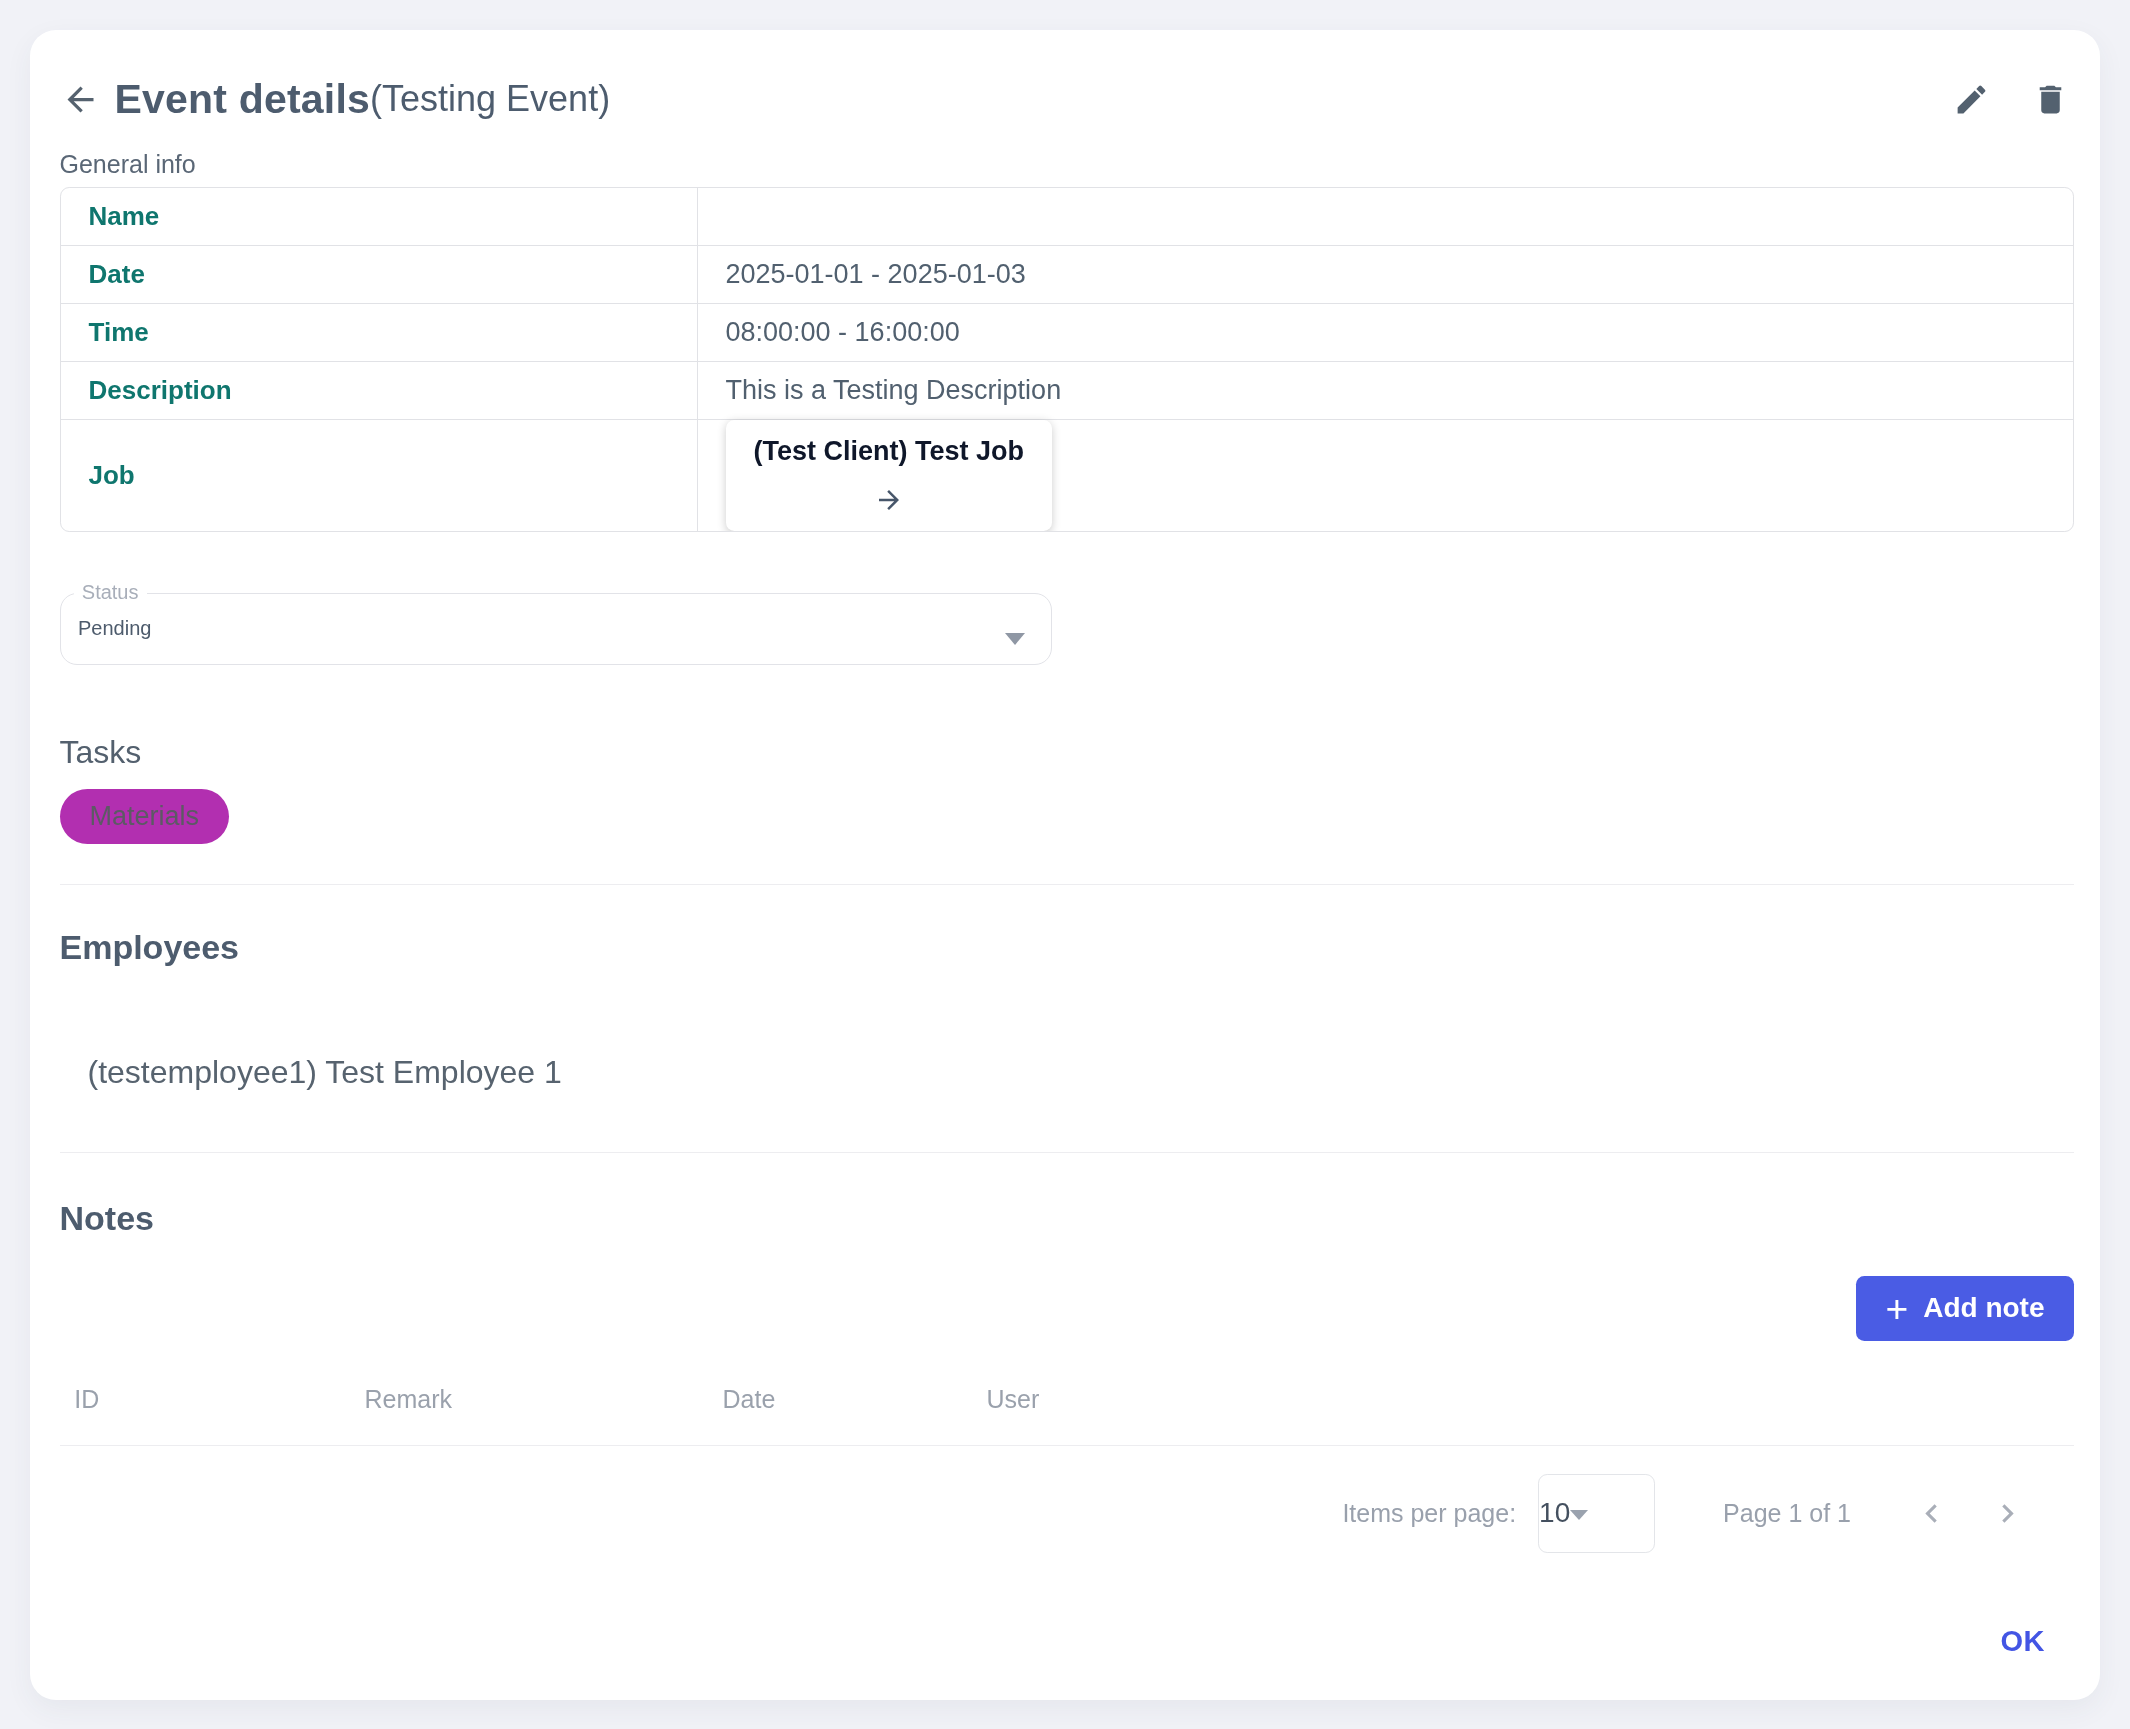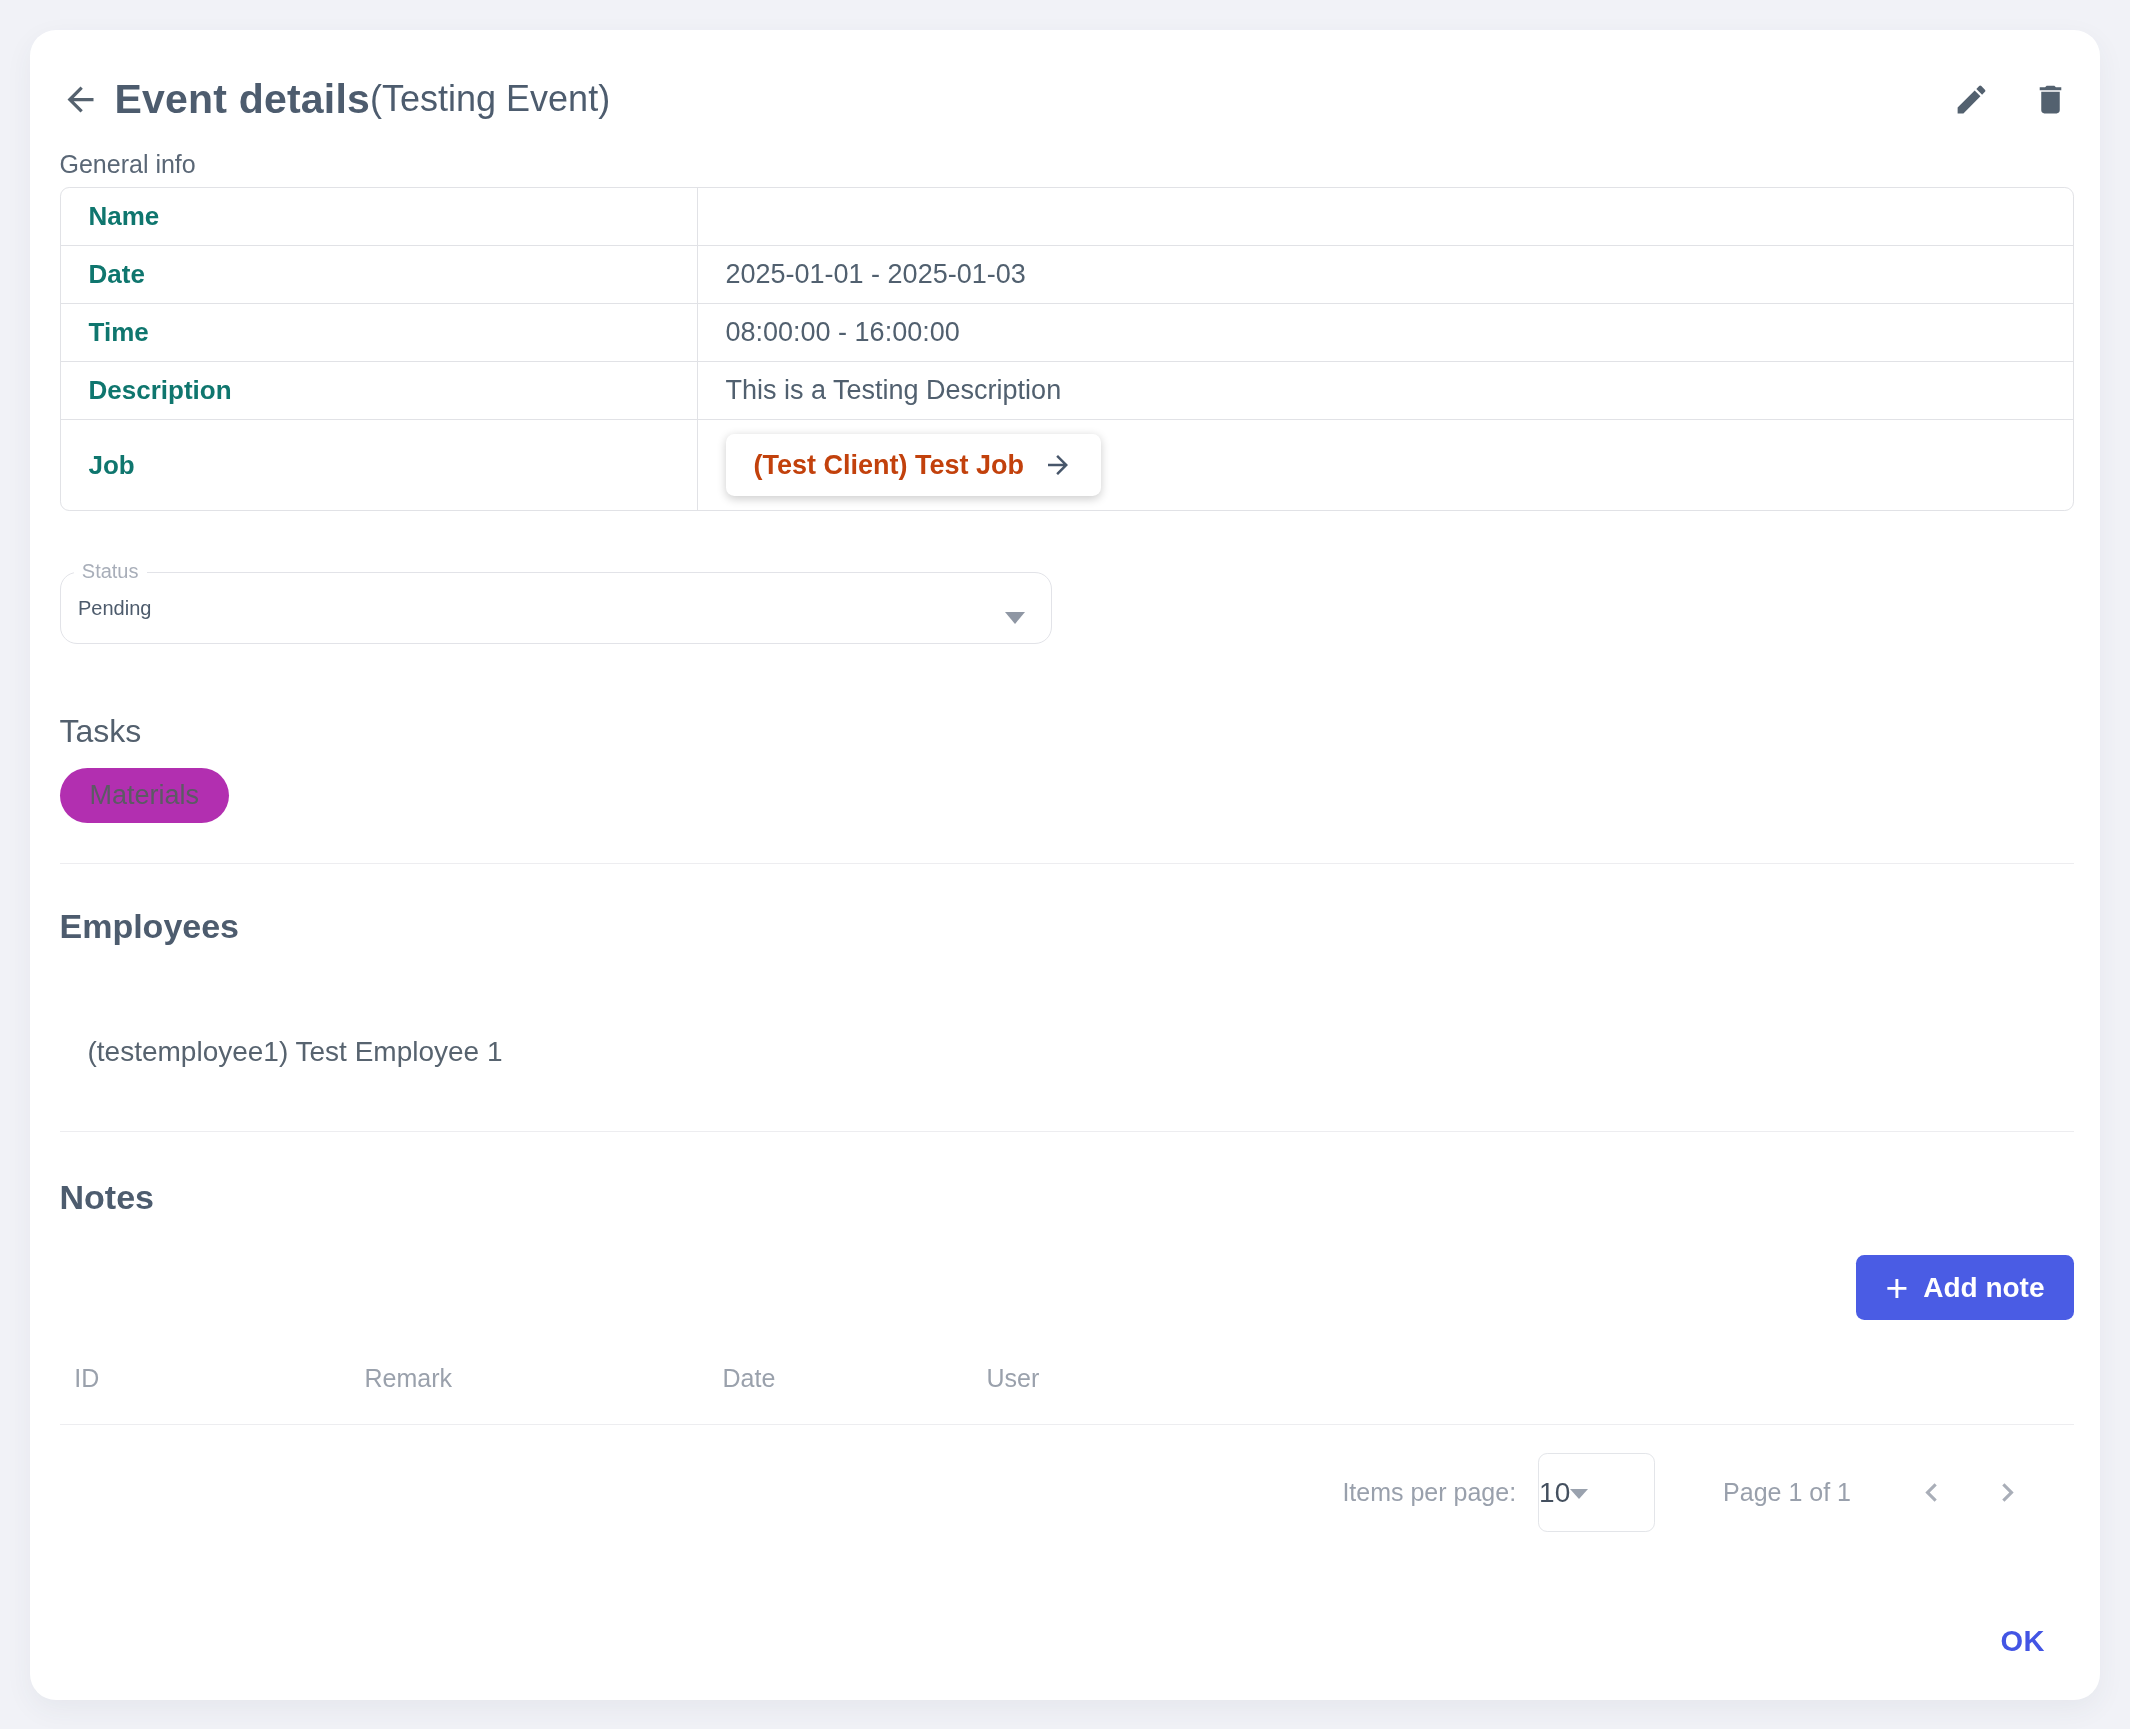--- a/index.html
+++ b/index.html
@@ -37,21 +37,21 @@
   .info-row + .info-row{border-top:0.9px solid #e1e2e6;}
   .info-row.job-row{min-height:90px;}
   .cell{display:flex;align-items:center;padding-left:28px;box-sizing:border-box;}
   .cell.label{font-weight:700;font-size:26px;color:#0f766e;border-right:0.9px solid #e1e2e6;}
   .cell.value{font-size:27px;color:#51606f;}
   .job-chip{
     display:inline-flex;align-items:center;gap:18.5px;
     background:#ffffff;border-radius:8.3px;
     box-shadow:0 2.8px 9.2px rgba(0,0,0,0.20);
     padding:15.7px 28px;cursor:pointer;
-    font-size:27px;font-weight:700;color:#c2410c;
+    font-size:27px;font-weight:700;color:#0f172a;flex-direction:column;
   }
   .job-chip svg{width:30px;height:30px;fill:#47566a;}
   
   .status-field{
     margin-top:61px;width:992px;height:72px;
     border:1.8px solid #e2e3e8;border-radius:17px;
     position:relative;display:flex;align-items:center;
     box-sizing:border-box;cursor:pointer;
   }
   .status-field .float-label{
@@ -69,21 +69,21 @@
     margin-top:23px;display:inline-flex;align-items:center;justify-content:center;
     height:55px;padding:0 30px;border-radius:29.5px;
     background:#b22fb0;color:#5c5a64;font-size:27px;font-weight:500;cursor:pointer;
   }
   .divider{border:none;border-top:1.8px solid #ededf0;margin:0;}
   .divider.d1{margin-top:40px;}
   .divider.d2{margin-top:64px;}
   .divider.d3{margin-top:31px;}
   
   .block-title{margin-top:42px;font-size:34px;font-weight:700;color:#4d5c6e;line-height:41px;}
-  .emp-item{margin-top:89px;font-size:28px;color:#57636f;padding-left:28px;line-height:31px;cursor:pointer;}
+  .emp-item{margin-top:89px;font-size:32px;color:#57636f;padding-left:28px;line-height:31px;cursor:pointer;}
   
   .notes-title{margin-top:45px;}
   .add-row{margin-top:37px;display:flex;justify-content:flex-end;}
   .add-note-btn{
     height:65px;display:inline-flex;align-items:center;
     background:#4a5ce4;color:#ffffff;border:none;border-radius:8.3px;
     padding:0 29.5px;font-size:28px;font-weight:700;cursor:pointer;
     font-family:"Liberation Sans", sans-serif;
   }
   .add-note-btn .plus{font-size:39px;font-weight:400;margin-right:14.8px;line-height:39px;}

